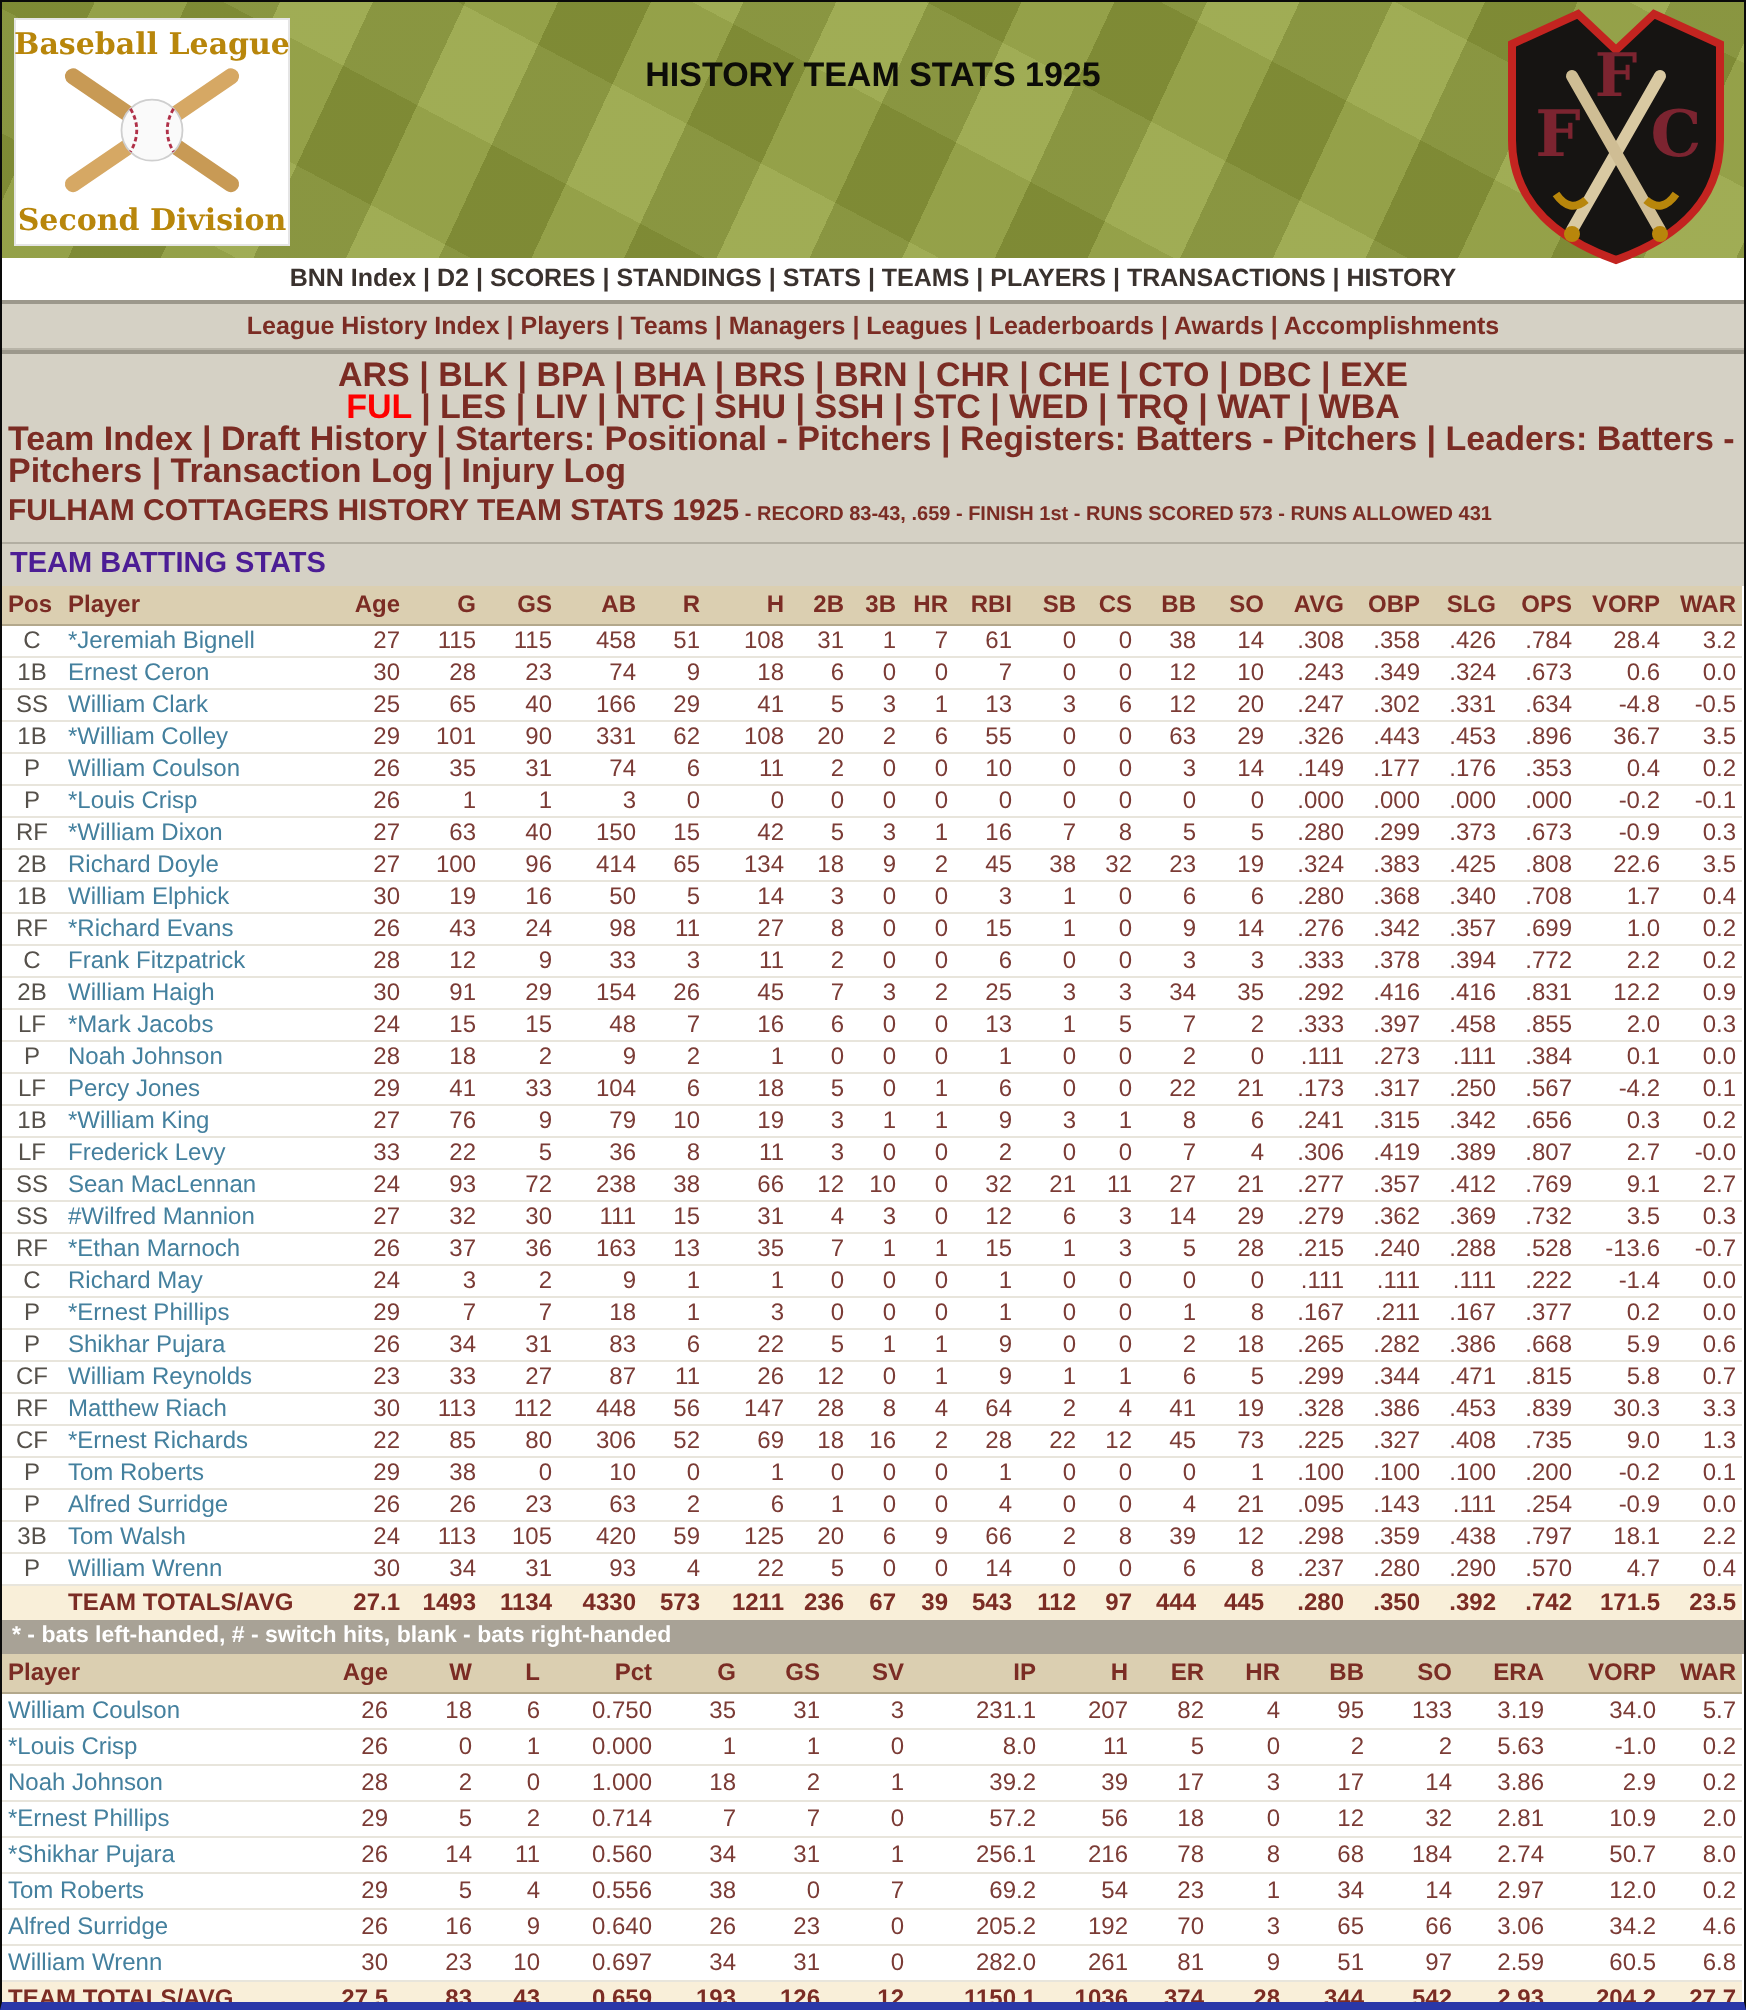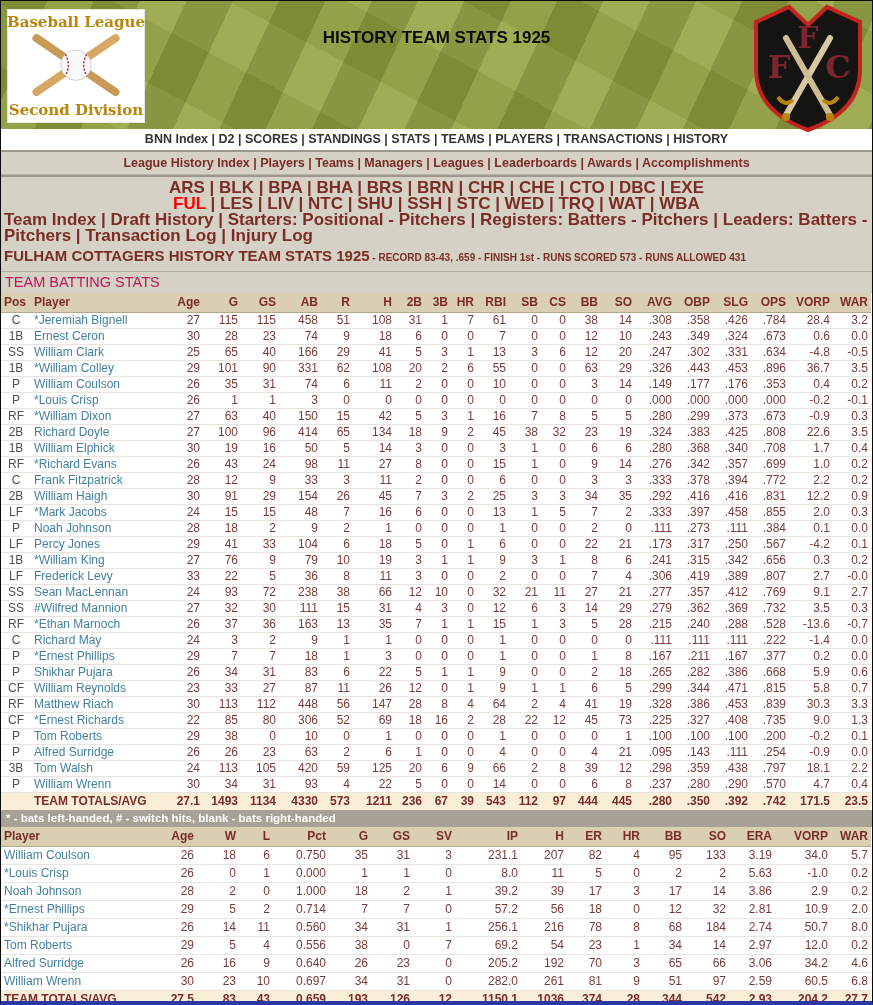--- a/index.html
+++ b/index.html
@@ -38,21 +38,21 @@
   .beige{background:#d5d1c5;padding:3px 0 4px;border-top:2px solid #9c988c;}
   .navrow{text-align:center;font-size:17px;font-weight:bold;line-height:16px;}
   .navrow-left{text-align:left;padding-left:3px;}
   .navlink{color:#7b2c24;cursor:pointer;text-decoration:none;}
   .sep{color:#7b2c24;}
   .navlink.active{color:#fe0000;}
   .titleline{padding:3px 0 1px 3px;color:#7b2c24;font-weight:bold;line-height:17px;white-space:nowrap;}
   .titleline .big{font-size:15px;}
   .titleline .small{font-size:10px;}
   
-  .secbar{background:#d5d1c5;color:#be185d;font-weight:normal;font-size:14.5px;padding:2px 4px 3px;
+  .secbar{background:#d5d1c5;color:#4c1d95;font-weight:bold;font-size:14.5px;padding:2px 4px 3px;
           border-top:1px solid #b2aea2;}
   table{width:870px;border-collapse:collapse;table-layout:fixed;font-size:12px;}
   thead td{background:#dbcfb1;color:#7b2c24;font-weight:bold;padding:2px 3px;line-height:15px;
            border-bottom:1px solid #b3a88c;}
   tbody td{padding:1px 3px;line-height:13px;border-bottom:1px solid #e8e5dc;background:#fff;}
   .pitch tbody td{line-height:15px;}
   td.r{text-align:right;}
   td.c{text-align:center;}
   .posv{color:#55504a;}
   .namev{color:#44809e;}

